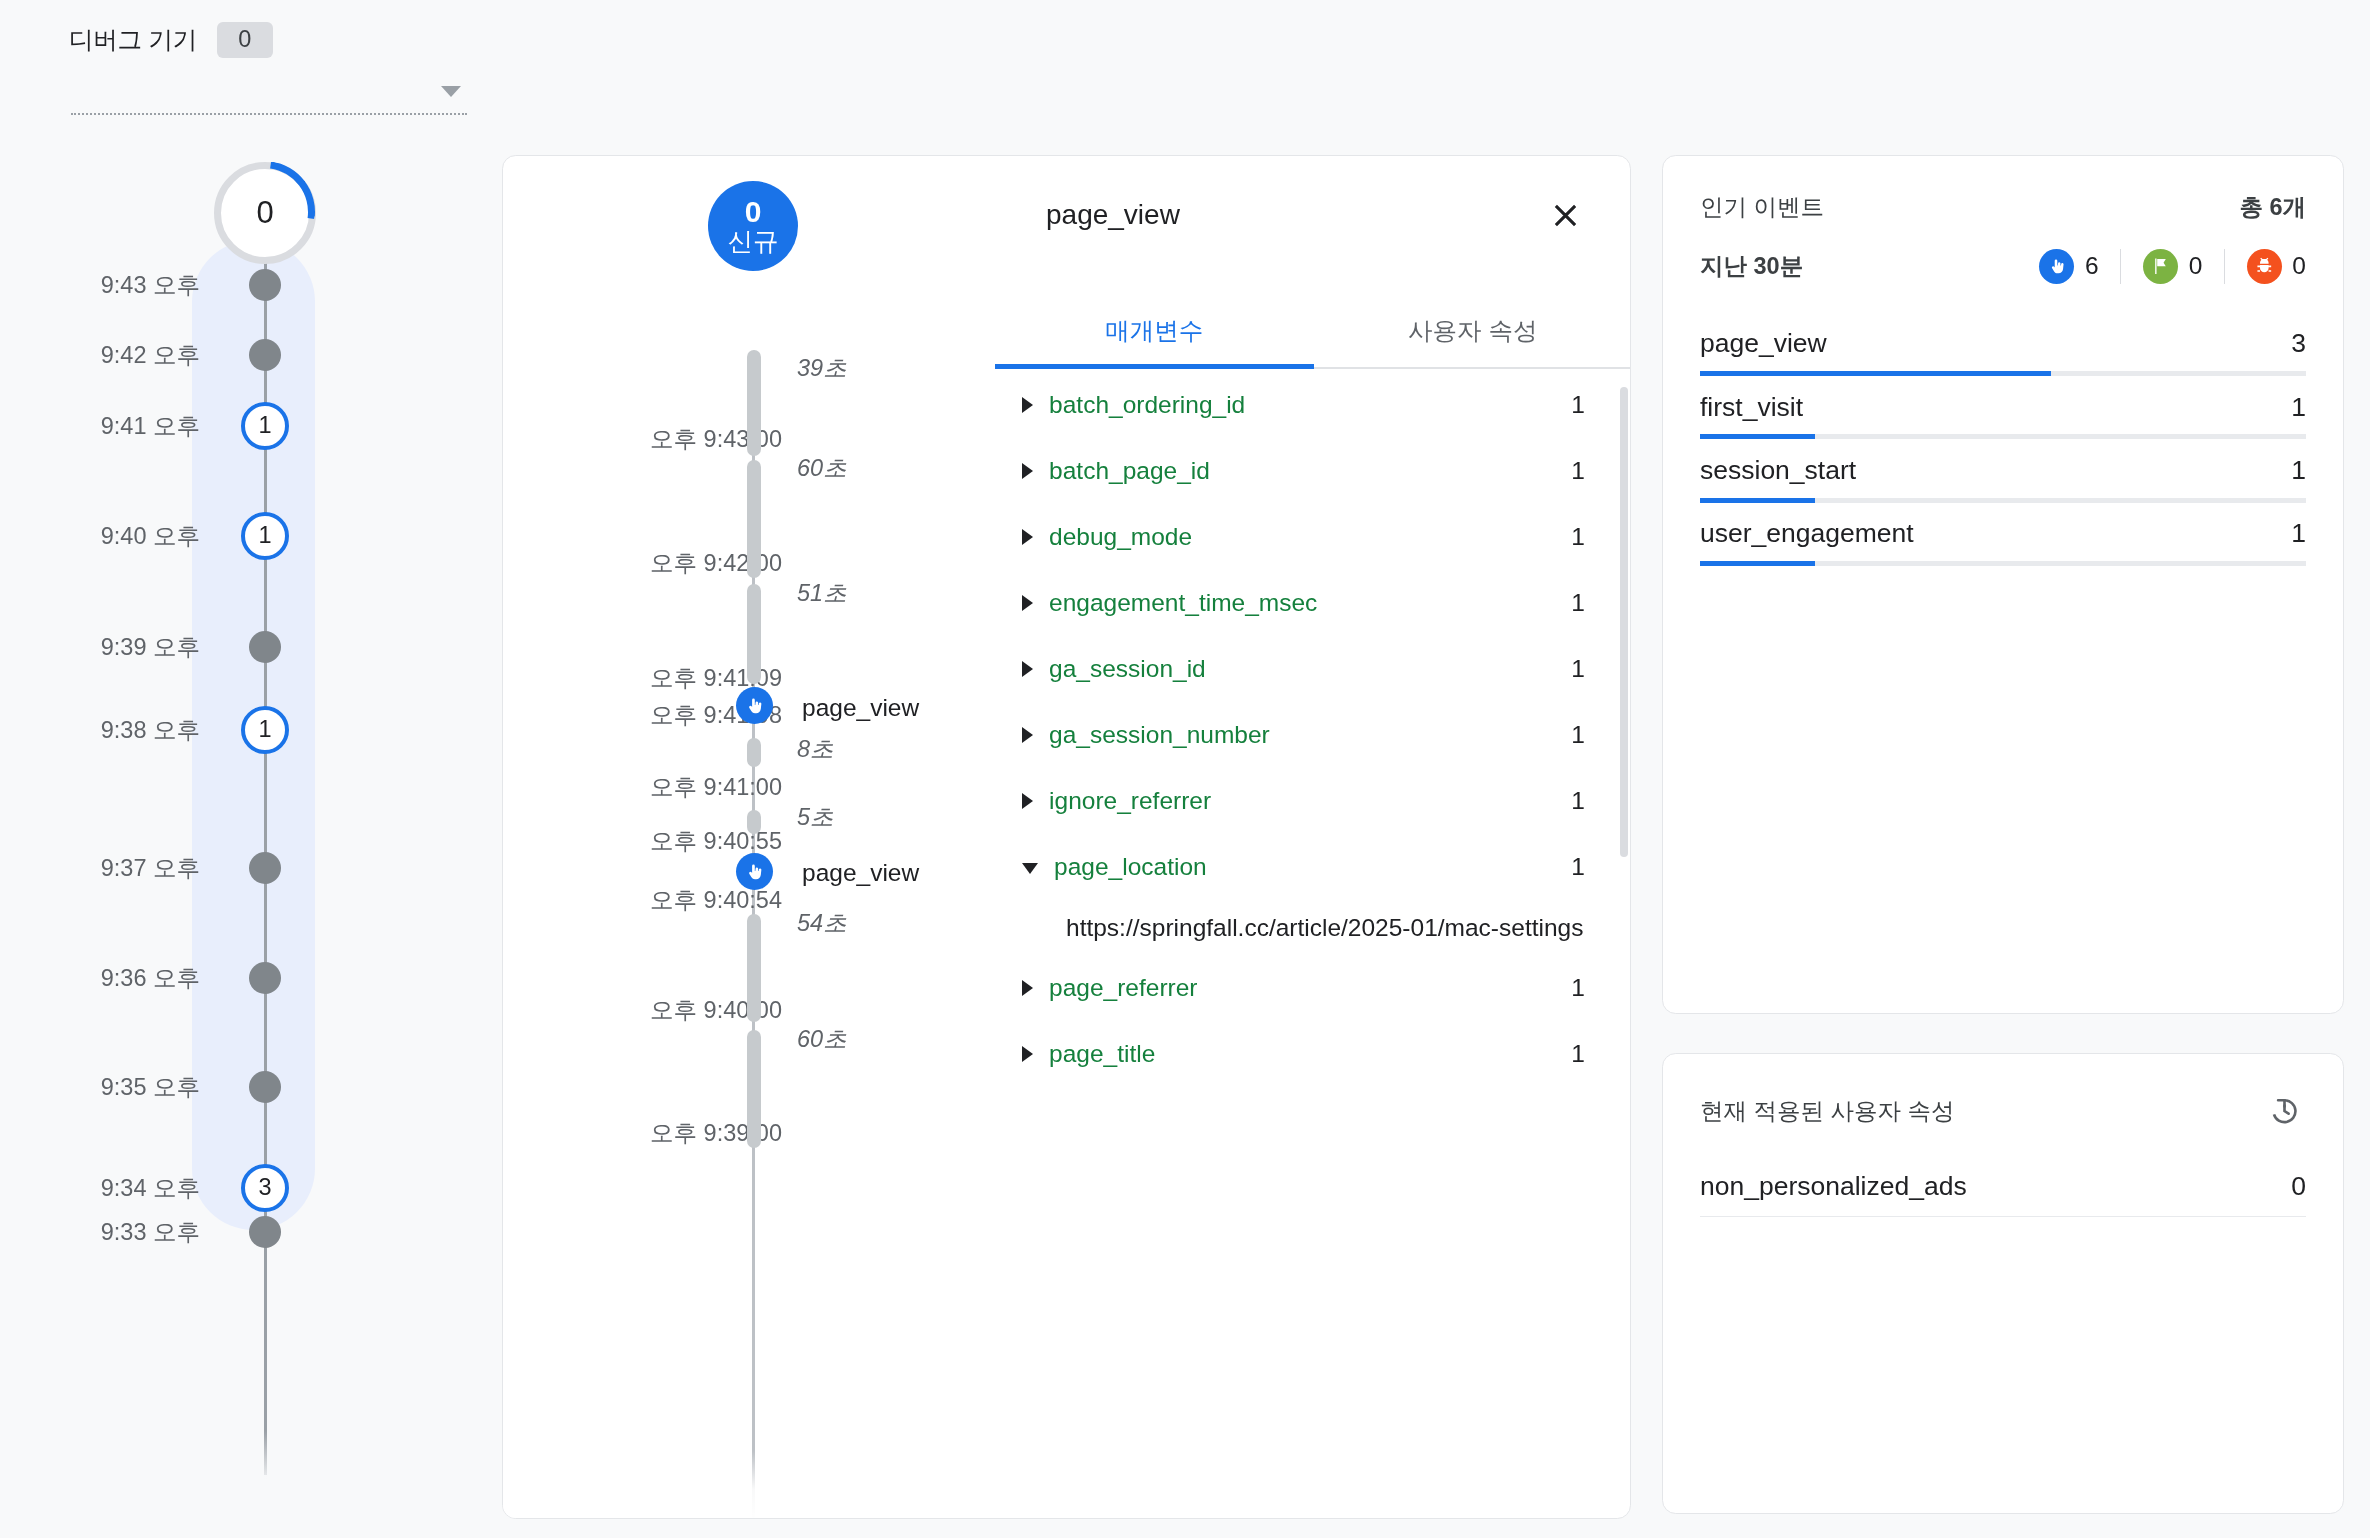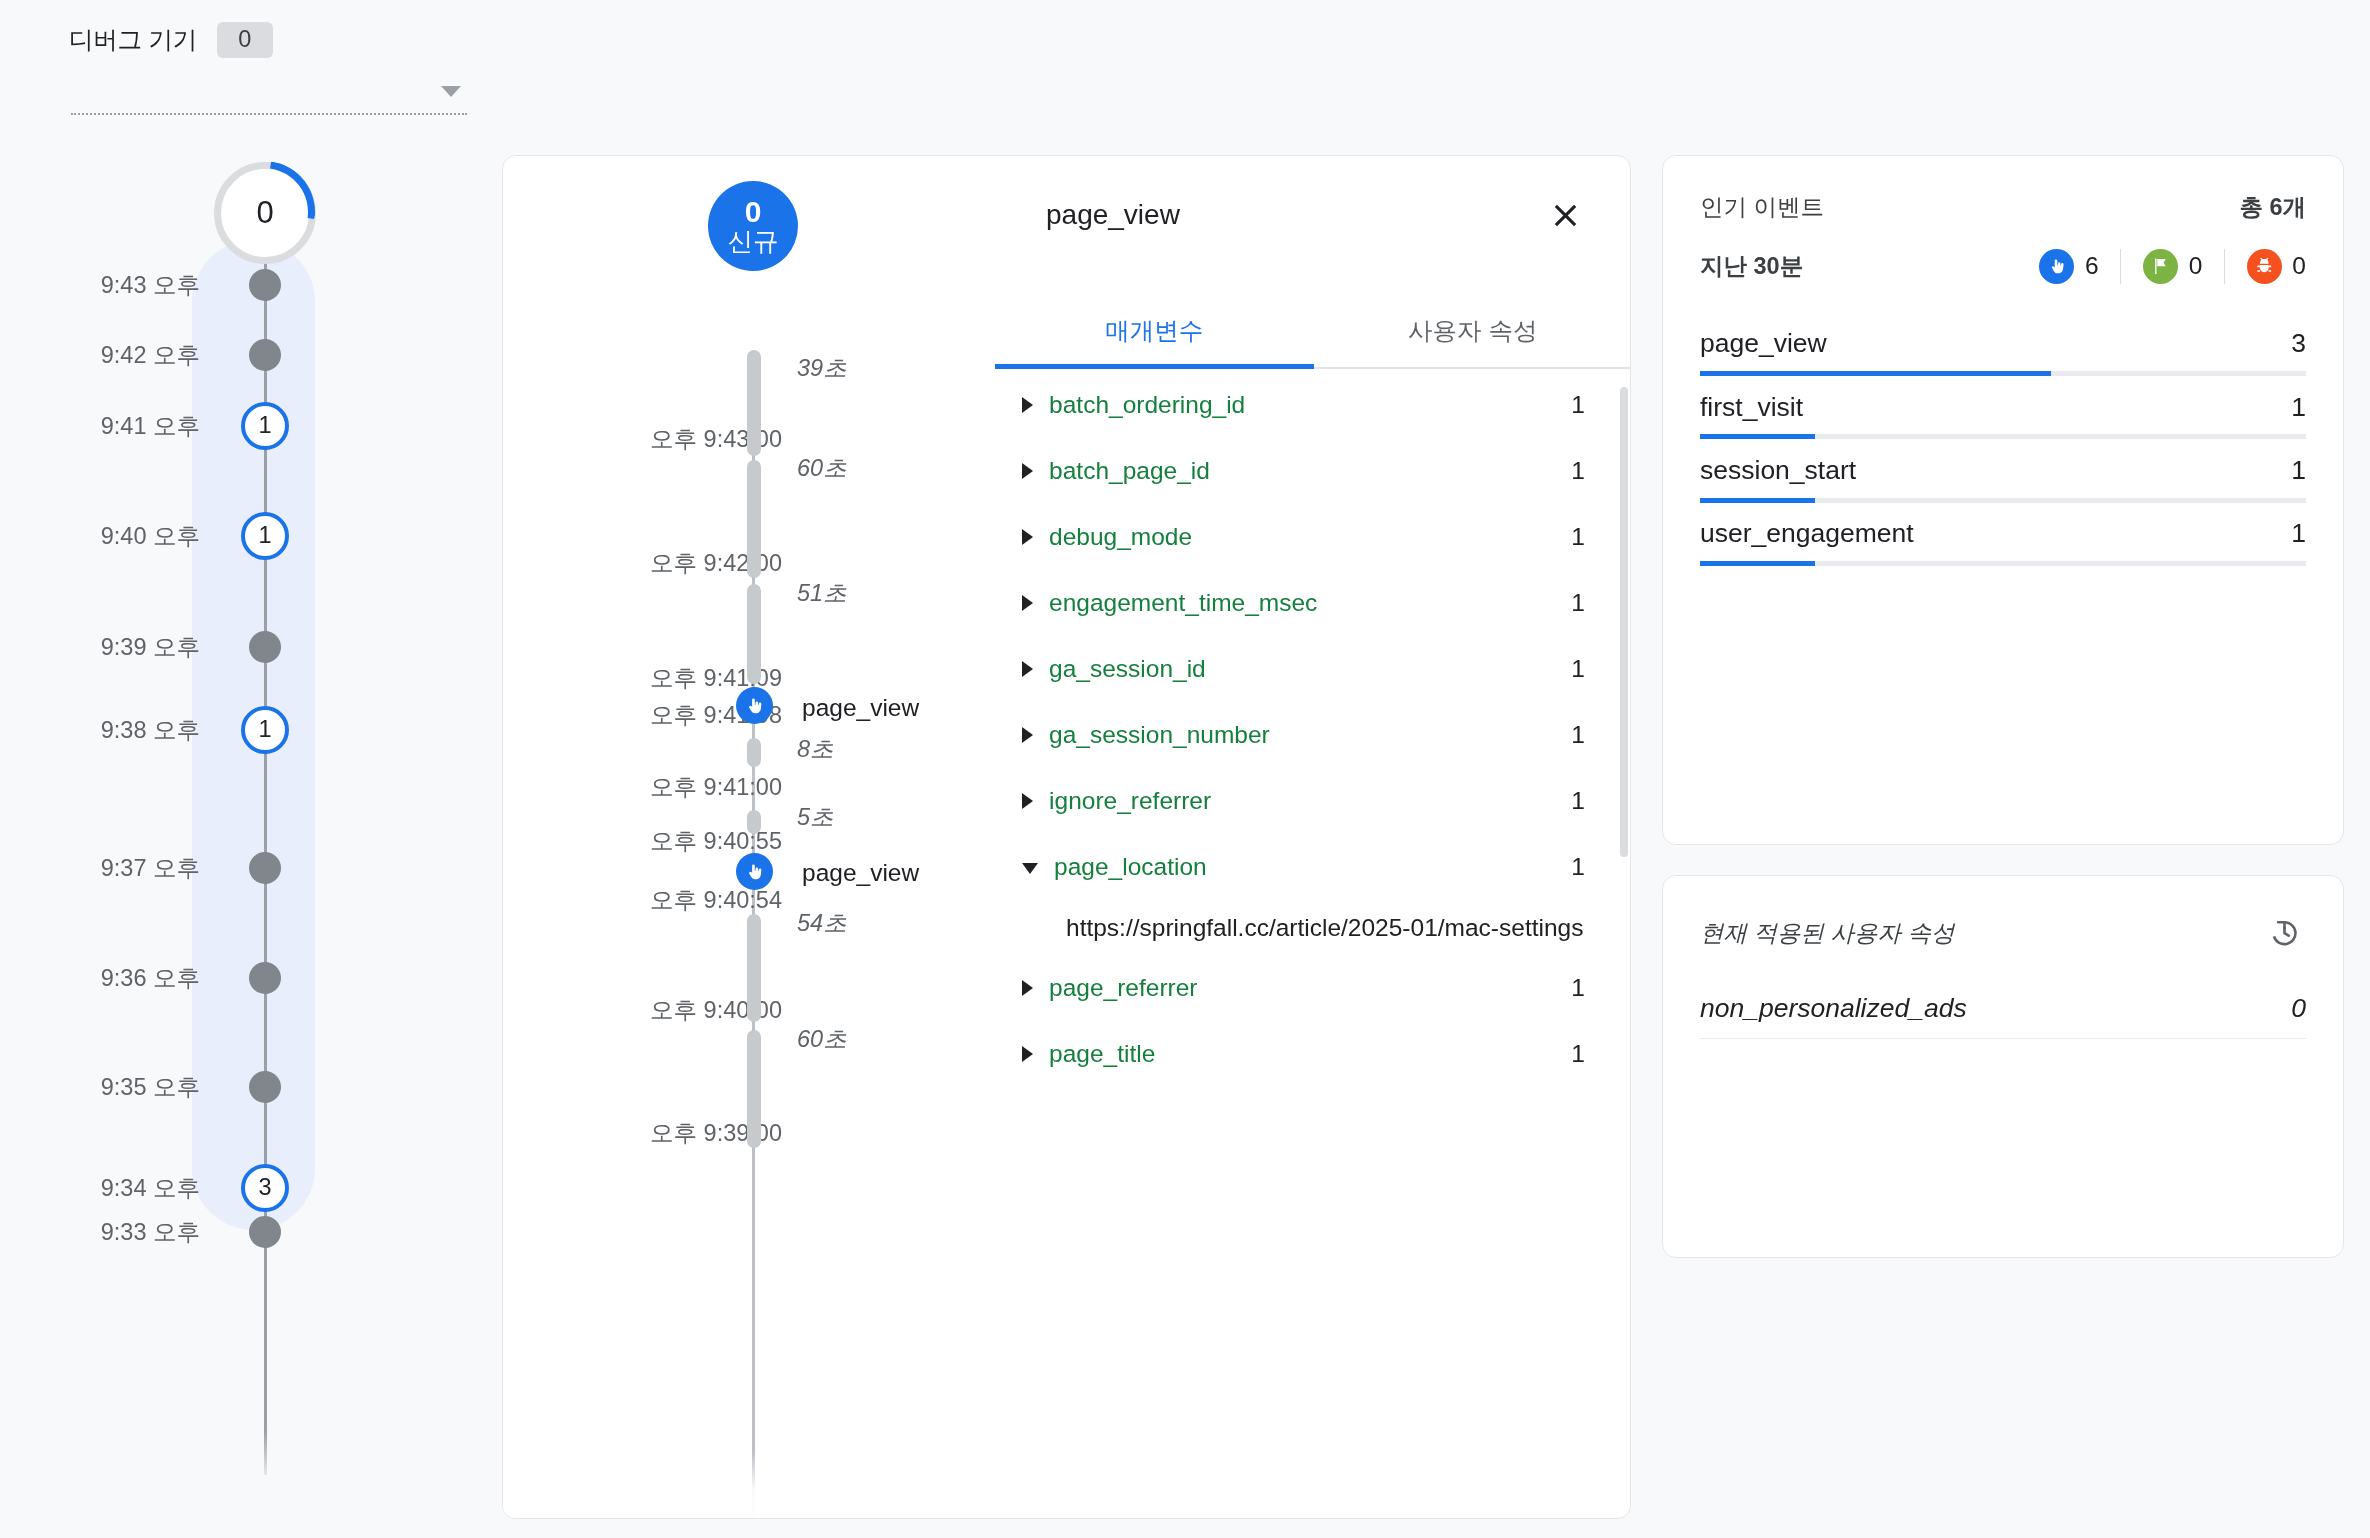--- a/index.html
+++ b/index.html
@@ -370,22 +370,22 @@
     position: absolute;
     left: 1662px; top: 155px;
     width: 682px;
   }
   .r-card {
     background: #fff;
     border: 1px solid #e4e6e9;
     border-radius: 13.7px;
     padding: 35px 37px 29px 37px;
   }
-  .r-card.top { height: 690px; }
-  .r-card.bottom { margin-top: 30px; height: 383px; font-style: italic; }
+  .r-card.top { height: 859px; }
+  .r-card.bottom { margin-top: 39px; height: 461px; }
 
   .r-head {
     display: flex;
     justify-content: space-between;
     align-items: center;
     font-size: 23.5px;
     color: #3c4043;
   }
   .r-total { font-size: 23.5px; color: #3c4043; font-weight: 600; }
 

